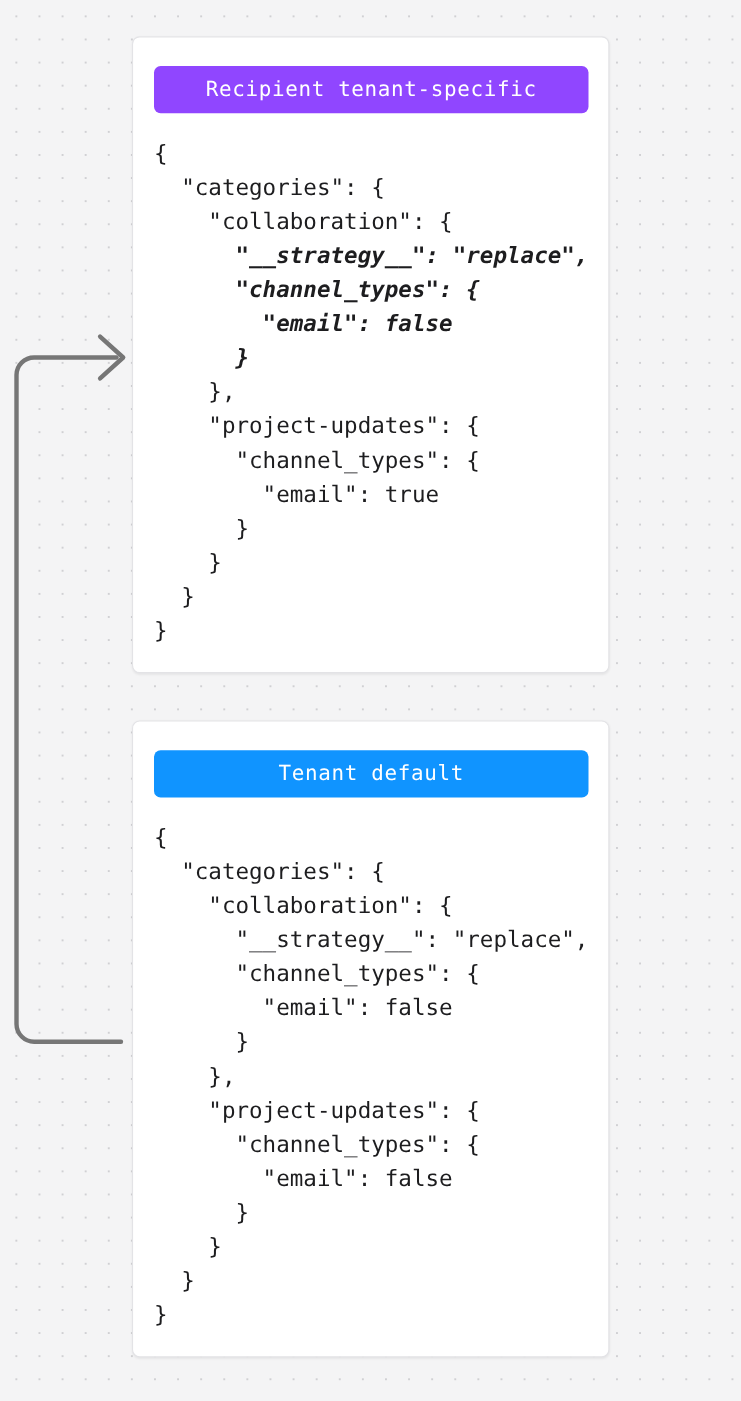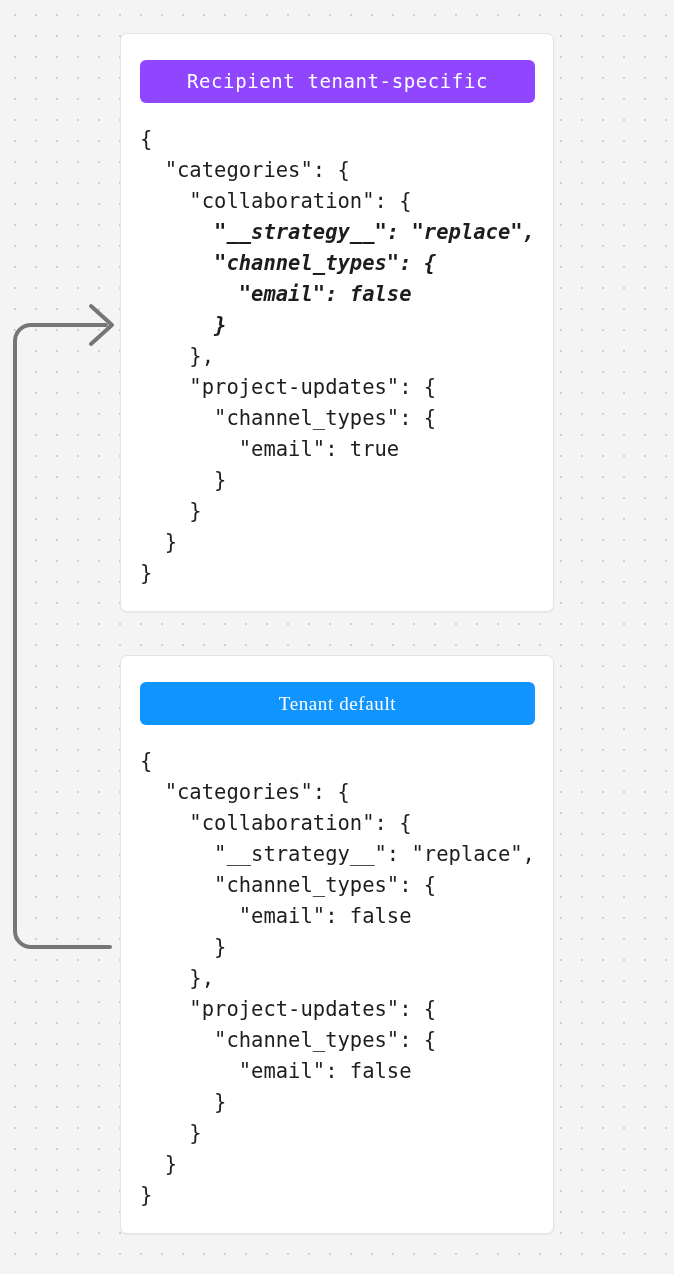--- a/index.html
+++ b/index.html
@@ -53,21 +53,21 @@
     line-height: 43px;
     border-radius: 6px;
     text-align: center;
     color: #ffffff;
     font-family: "DejaVu Sans Mono", "Liberation Mono", monospace;
     font-size: 19px;
     letter-spacing: 0.6px;
     margin-bottom: 21px;
   }
   .badge-purple { background: #9046ff; }
-  .badge-blue   { background: #1094ff; font-family: Liberation Serif, serif; }
+  .badge-blue   { background: #1094ff; }
 
   .code {
     font-family: "DejaVu Sans Mono", "Liberation Mono", monospace;
     font-size: 20.5px;
     line-height: 31px;
     color: #1d1d1f;
     white-space: pre;
     tab-size: 2;
   }
   .code .line {

